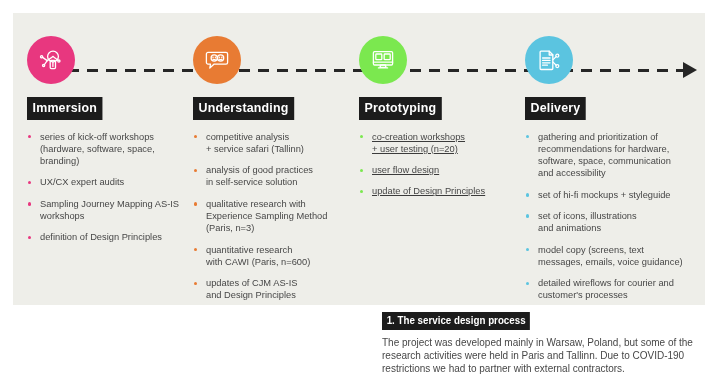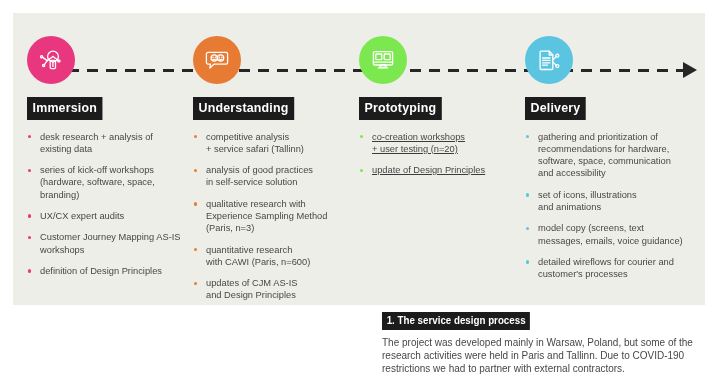--- a/index.html
+++ b/index.html
@@ -214,27 +214,25 @@
           <circle cx="21.3" cy="8.7" r="1.5"></circle>
           <circle cx="21.3" cy="19.1" r="1.5"></circle>
         </svg>
       </span>
     </div>
   </div>
 
   <div class="col" style="left:27px; width:160px;">
     <div class="chip">Immersion</div>
     <ul class="items" style="--bullet:#e8377f;">
-      <li>desk research + analysis of
-existing data</li>
       <li>series of kick-off workshops
 (hardware, software, space,
 branding)</li>
       <li>UX/CX expert audits</li>
-      <li>Customer Journey Mapping AS-IS
+      <li>Sampling Journey Mapping AS-IS
 workshops</li>
       <li>definition of Design Principles</li>
     </ul>
   </div>
 
   <div class="col" style="left:193px; width:160px;">
     <div class="chip">Understanding</div>
     <ul class="items" style="--bullet:#e87b33;">
       <li>competitive analysis
 + service safari (Tallinn)</li>
@@ -248,31 +246,33 @@
       <li>updates of CJM AS-IS
 and Design Principles</li>
     </ul>
   </div>
 
   <div class="col" style="left:359px; width:166px;text-decoration:underline;">
     <div class="chip">Prototyping</div>
     <ul class="items" style="--bullet:#7be84f;">
       <li>co-creation workshops
 + user testing (n=20)</li>
+      <li>user flow design</li>
       <li>update of Design Principles</li>
     </ul>
   </div>
 
   <div class="col" style="left:525px; width:172px;">
     <div class="chip">Delivery</div>
     <ul class="items" style="--bullet:#5bc4e0;">
       <li>gathering and prioritization of
 recommendations for hardware,
 software, space, communication
 and accessibility</li>
+      <li>set of hi-fi mockups + styleguide</li>
       <li>set of icons, illustrations
 and animations</li>
       <li>model copy (screens, text
 messages, emails, voice guidance)</li>
       <li>detailed wireflows for courier and
 customer's processes</li>
     </ul>
   </div>
 
   <div class="caption">

